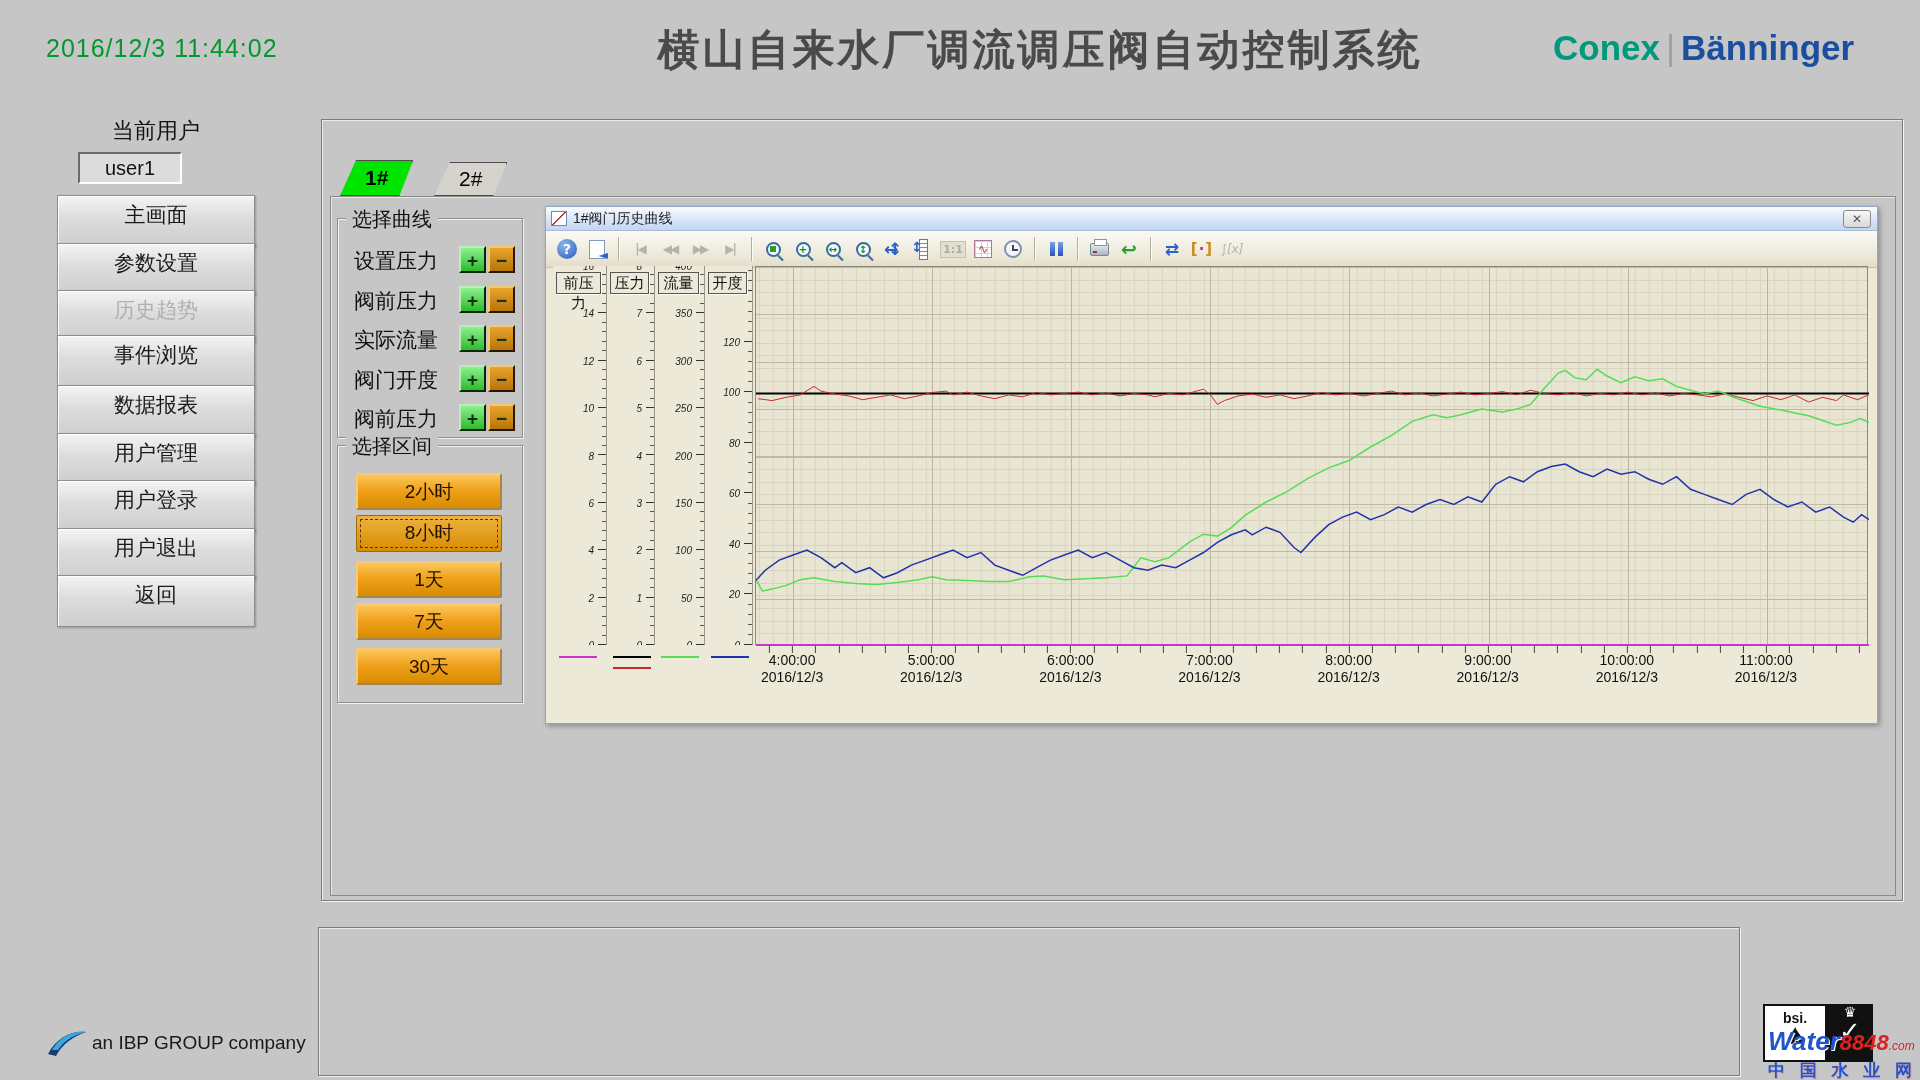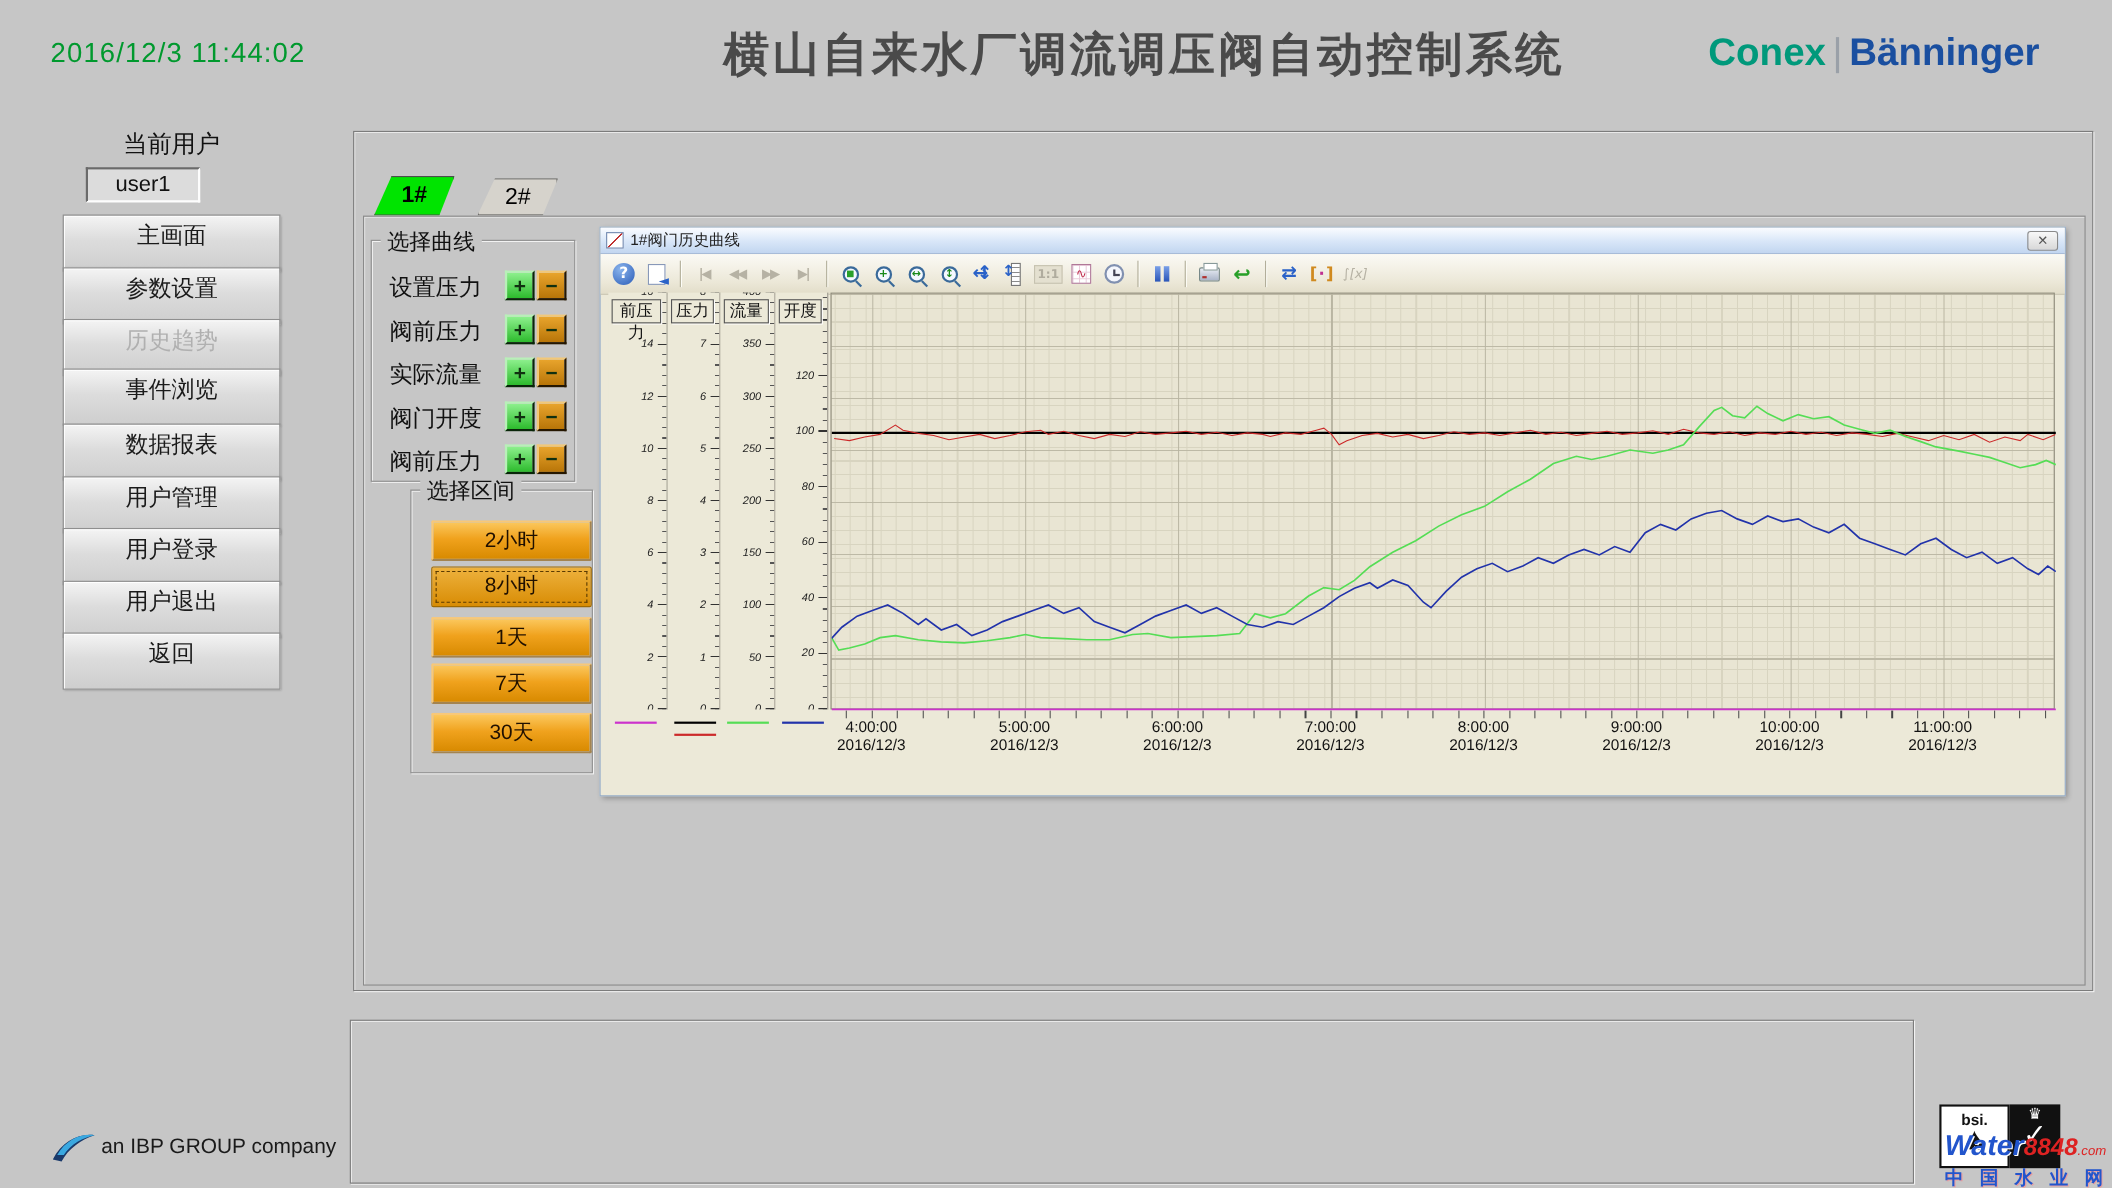--- a/index.html
+++ b/index.html
@@ -33,21 +33,21 @@
     border:1px solid #4d4d4d; clip-path:polygon(16px 0, 100% 0, calc(100% - 14px) 100%, 0 100%); padding:0 24px; cursor:pointer; }
   .tab.active { background:#00e400; z-index:3; font-weight:bold; }
   .tab.inactive { background:#d6d3cc; z-index:1; top:2px; height:34px; line-height:32px; }
   #tab-content { position:absolute; left:330px; top:196px; width:1566px; height:700px;
     border:1px solid #8a8a8a; box-shadow:inset 1px 1px 0 #e6e6e6; }
 
   
   .groupbox { position:absolute; border:1px solid #8f8f8f; box-shadow:1px 1px 0 #f2f2f2, inset 1px 1px 0 #f2f2f2; }
   .groupbox .gb-title { position:absolute; top:-13px; left:8px; background:#c6c6c6; padding:0 6px; font-size:20px; color:#111; }
   #curve-panel { left:337px; top:218px; width:186px; height:220px; }
-  #range-panel { left:337px; top:445px; width:166px; height:258px;margin-left:36px; }
+  #range-panel { left:337px; top:445px; width:186px; height:258px; }
   .curve-row-label { position:absolute; left:16px; font-size:21px; color:#111; white-space:nowrap; }
   .pm-btn { position:absolute; width:27px; height:27px; text-align:center; font-size:19px; font-weight:bold; color:#103010;
     line-height:25px; border:2px outset #9adf9a; cursor:pointer; }
   .pm-btn.plus { background:linear-gradient(#8df08d,#2dbb2d); border-color:#b8f0b8 #1d7a1d #1d7a1d #b8f0b8; }
   .pm-btn.minus { background:linear-gradient(#e8a42c,#b87508); border-color:#f2c878 #7a4d05 #7a4d05 #f2c878; }
   .range-btn { position:absolute; left:18px; width:146px; height:37px; text-align:center; font-size:19px; color:#201000;
     background:linear-gradient(#fbc75c,#f0a21d 45%,#d88a00); border:2px outset #f8c878; border-radius:2px; line-height:33px; cursor:pointer; }
   .range-btn.selected { background:linear-gradient(#eeb23e,#d88c04); border:1px solid #a06a00; outline:1px dashed #5a3a00; outline-offset:-5px; }
 
   

